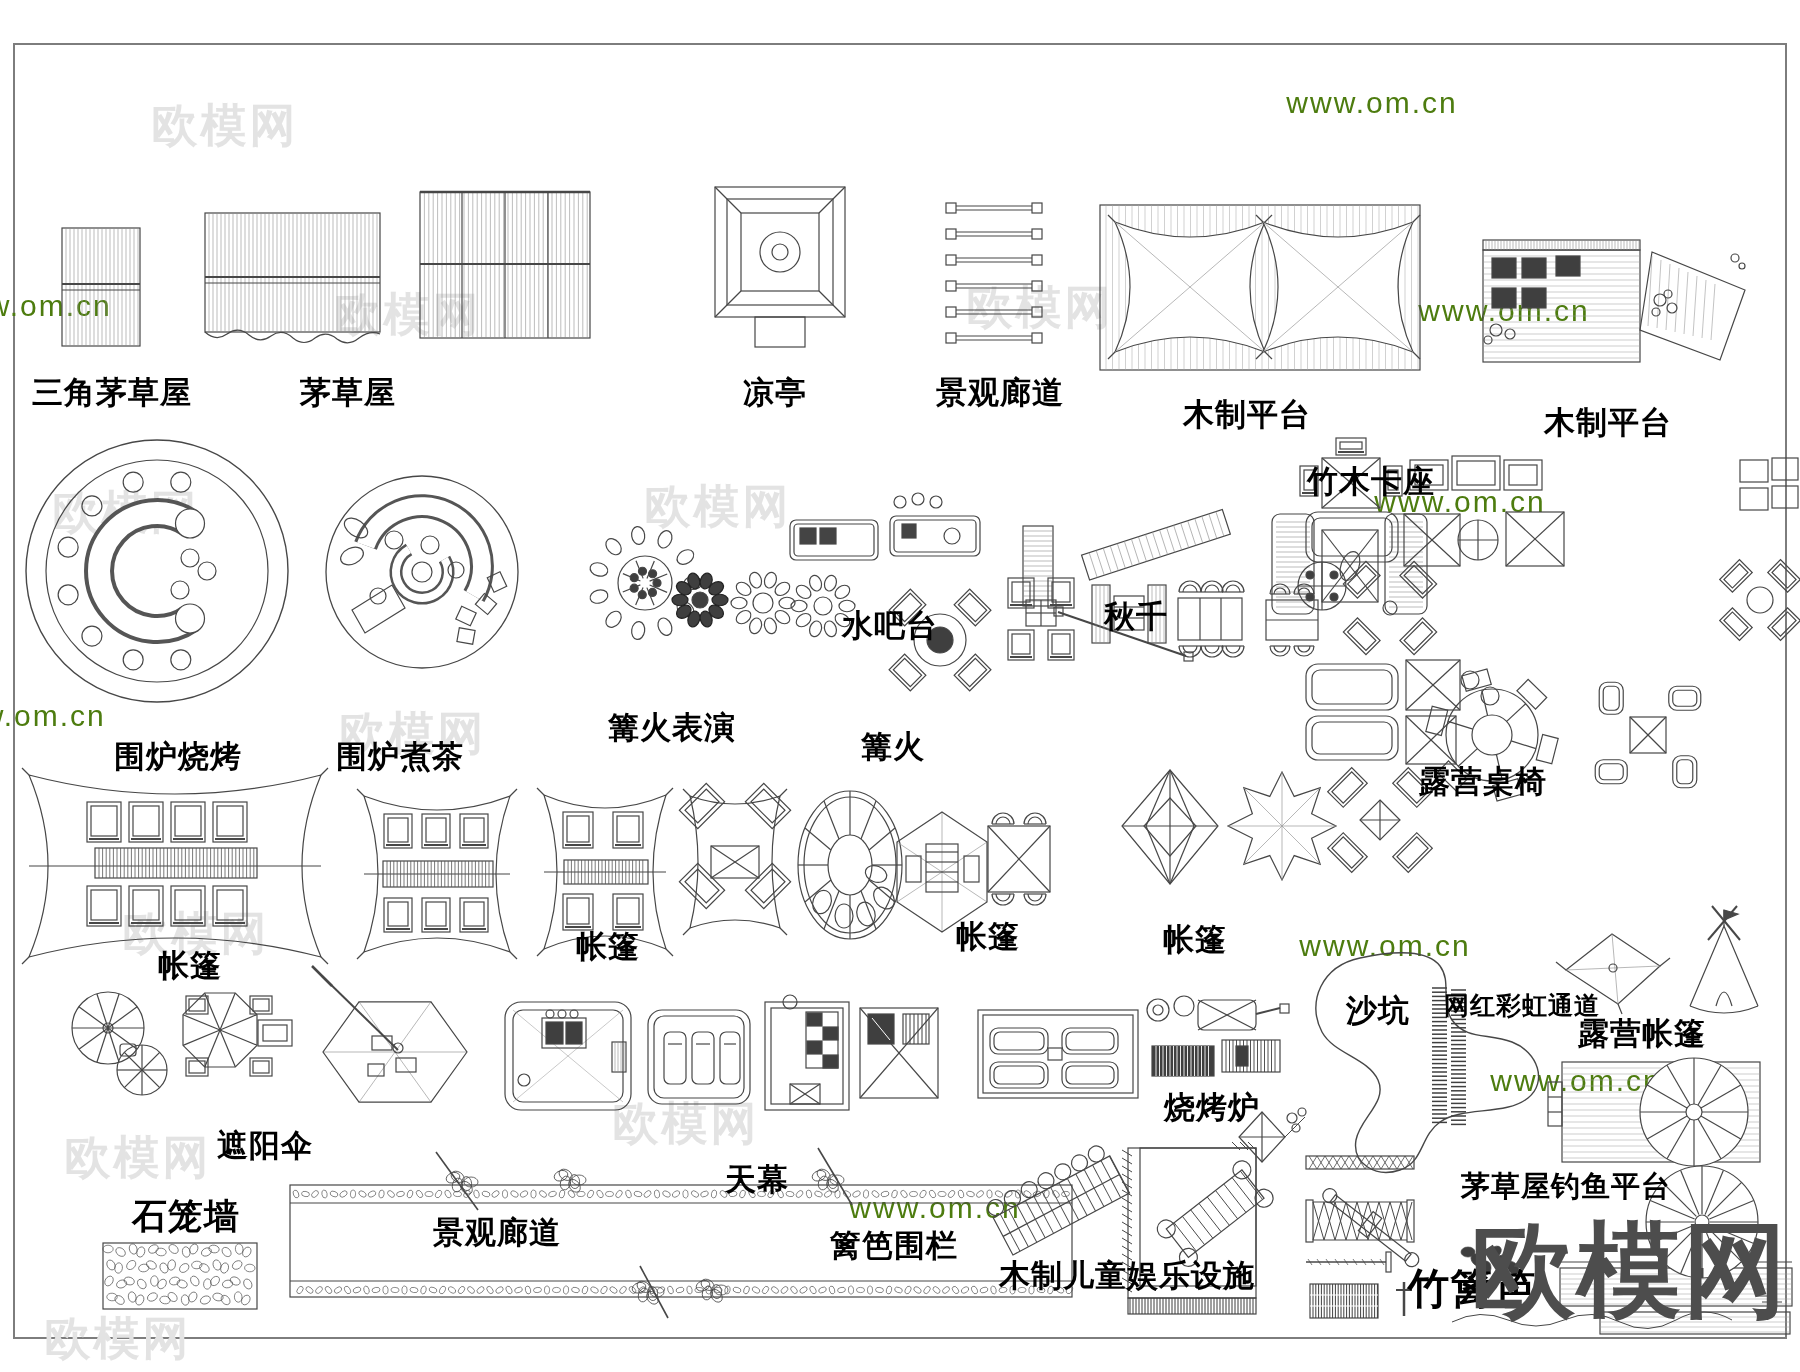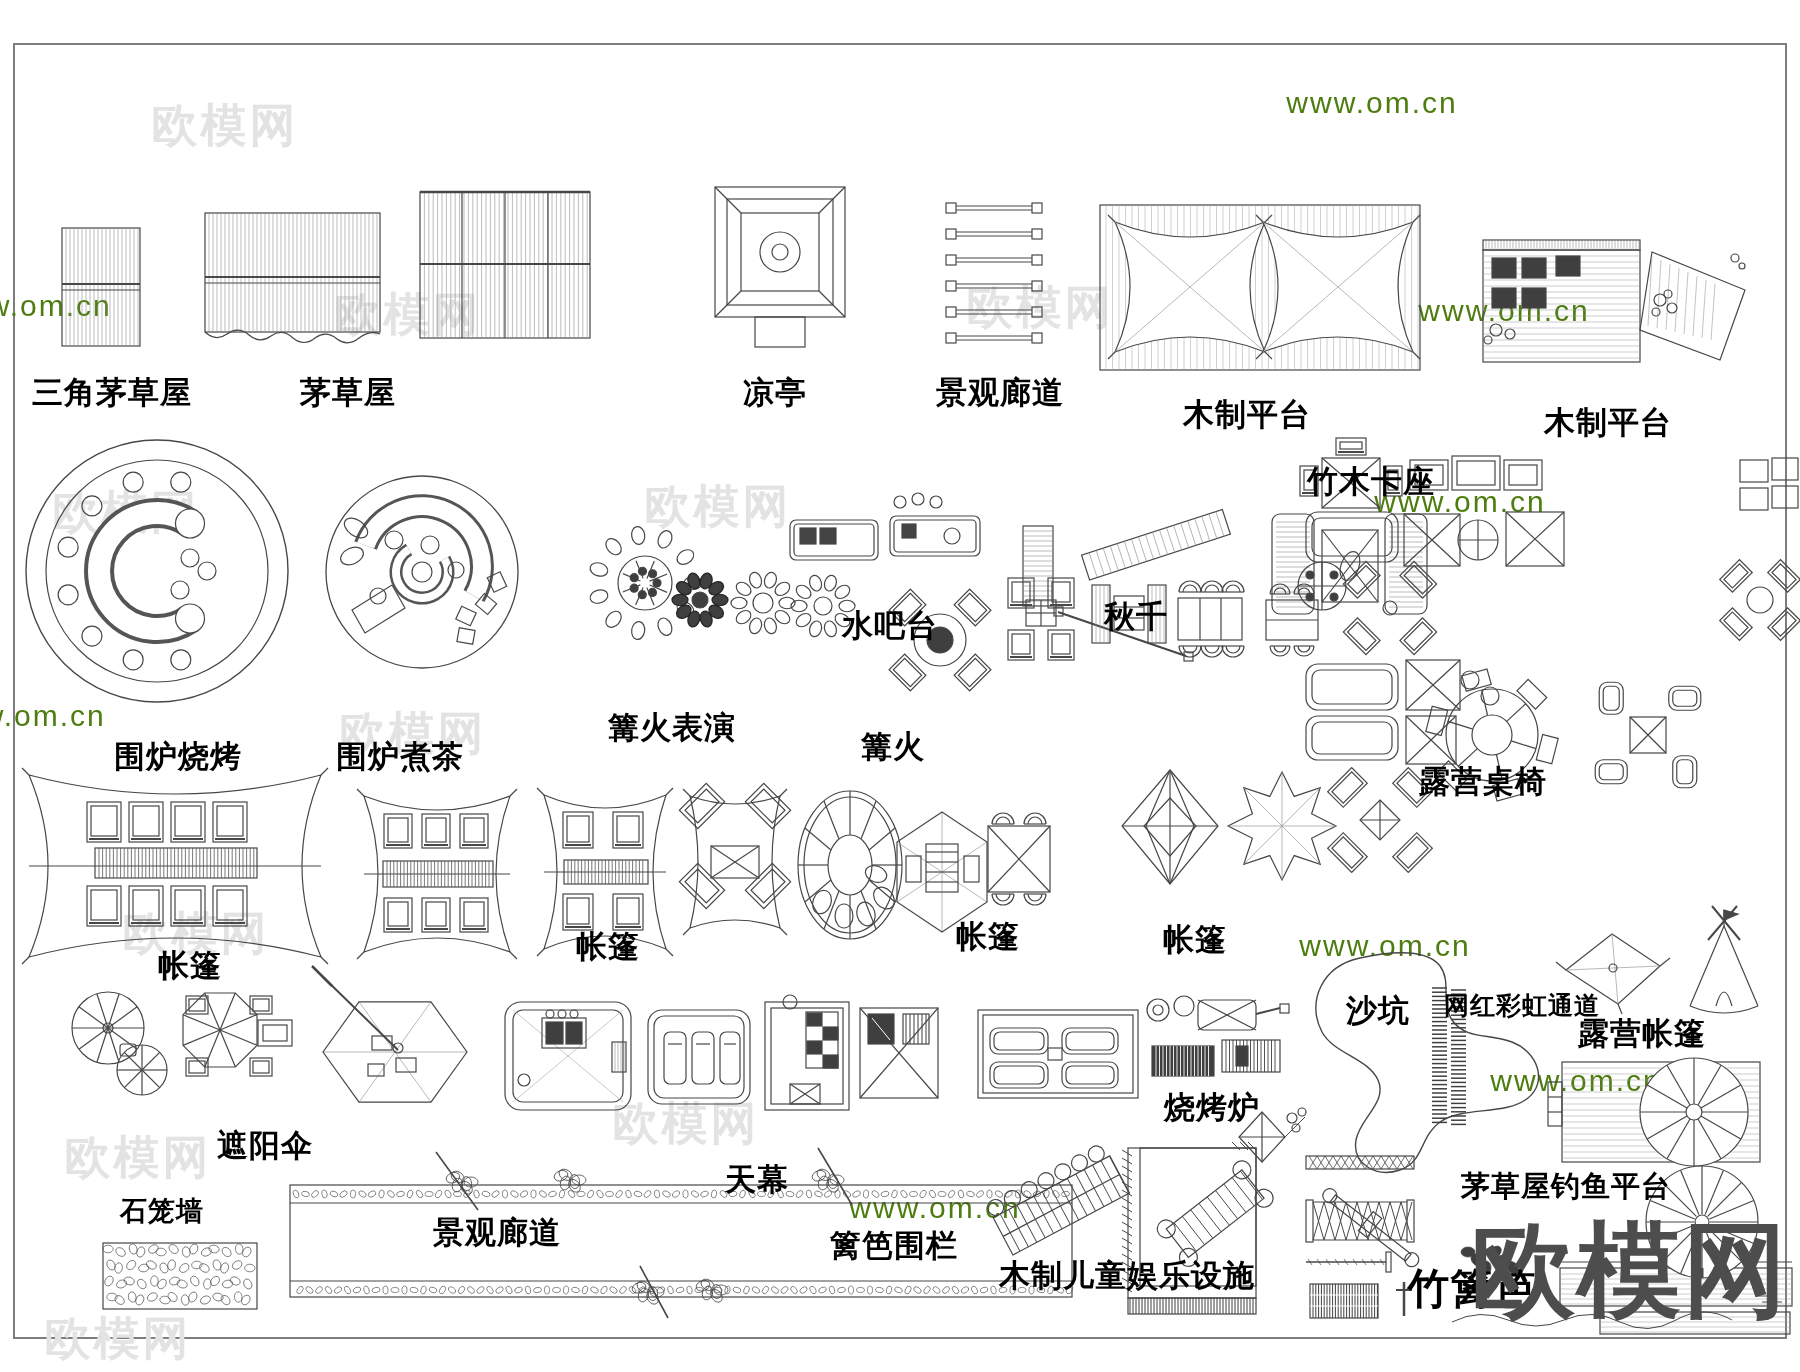--- a/index.html
+++ b/index.html
@@ -1920,21 +1920,21 @@
       <div class="lbl" style="left: 190px; top: 945px; font-size: 31px;">帐篷</div>
       <div class="lbl" style="left: 608px; top: 926px; font-size: 31px;">帐篷</div>
       <div class="lbl" style="left: 988px; top: 916px; font-size: 31px;">帐篷</div>
       <div class="lbl" style="left: 1195px; top: 919px; font-size: 31px;">帐篷</div>
       <div class="lbl" style="left: 1378px; top: 990px; font-size: 31px;">沙坑</div>
       <div class="lbl" style="left: 1522px; top: 989px; font-size: 25px;">网红彩虹通道</div>
       <div class="lbl" style="left: 1642px; top: 1013px; font-size: 31px;">露营帐篷</div>
       <div class="lbl" style="left: 265px; top: 1125px; font-size: 31px;">遮阳伞</div>
       <div class="lbl" style="left: 757px; top: 1159px; font-size: 31px;">天幕</div>
       <div class="lbl" style="left: 1212px; top: 1087px; font-size: 31px;">烧烤炉</div>
-      <div class="lbl" style="left: 162px; top: 1193px; font-size: 27px;">石笼墙</div>
+      <div class="lbl" style="left: 186px; top: 1193px; font-size: 35px;">石笼墙</div>
       <div class="lbl" style="left: 497px; top: 1212px; font-size: 31px;">景观廊道</div>
       <div class="lbl" style="left: 894px; top: 1225px; font-size: 31px;">篱笆围栏</div>
       <div class="lbl" style="left: 1127px; top: 1255px; font-size: 31px;">木制儿童娱乐设施</div>
       <div class="lbl" style="left: 1472px; top: 1261px; font-size: 42px;">竹篱笆</div>
       <div class="lbl" style="left: 1566px; top: 1167px; font-size: 29px;">茅草屋钓鱼平台</div>
     </div>
   <div id="wmarks">
       <div class="wm wm-brand" style="left: 225px; top: 95px;">欧模网</div>
       <div class="wm wm-brand" style="left: 408px; top: 284px;">欧模网</div>
       <div class="wm wm-brand" style="left: 1040px; top: 277px;">欧模网</div>

